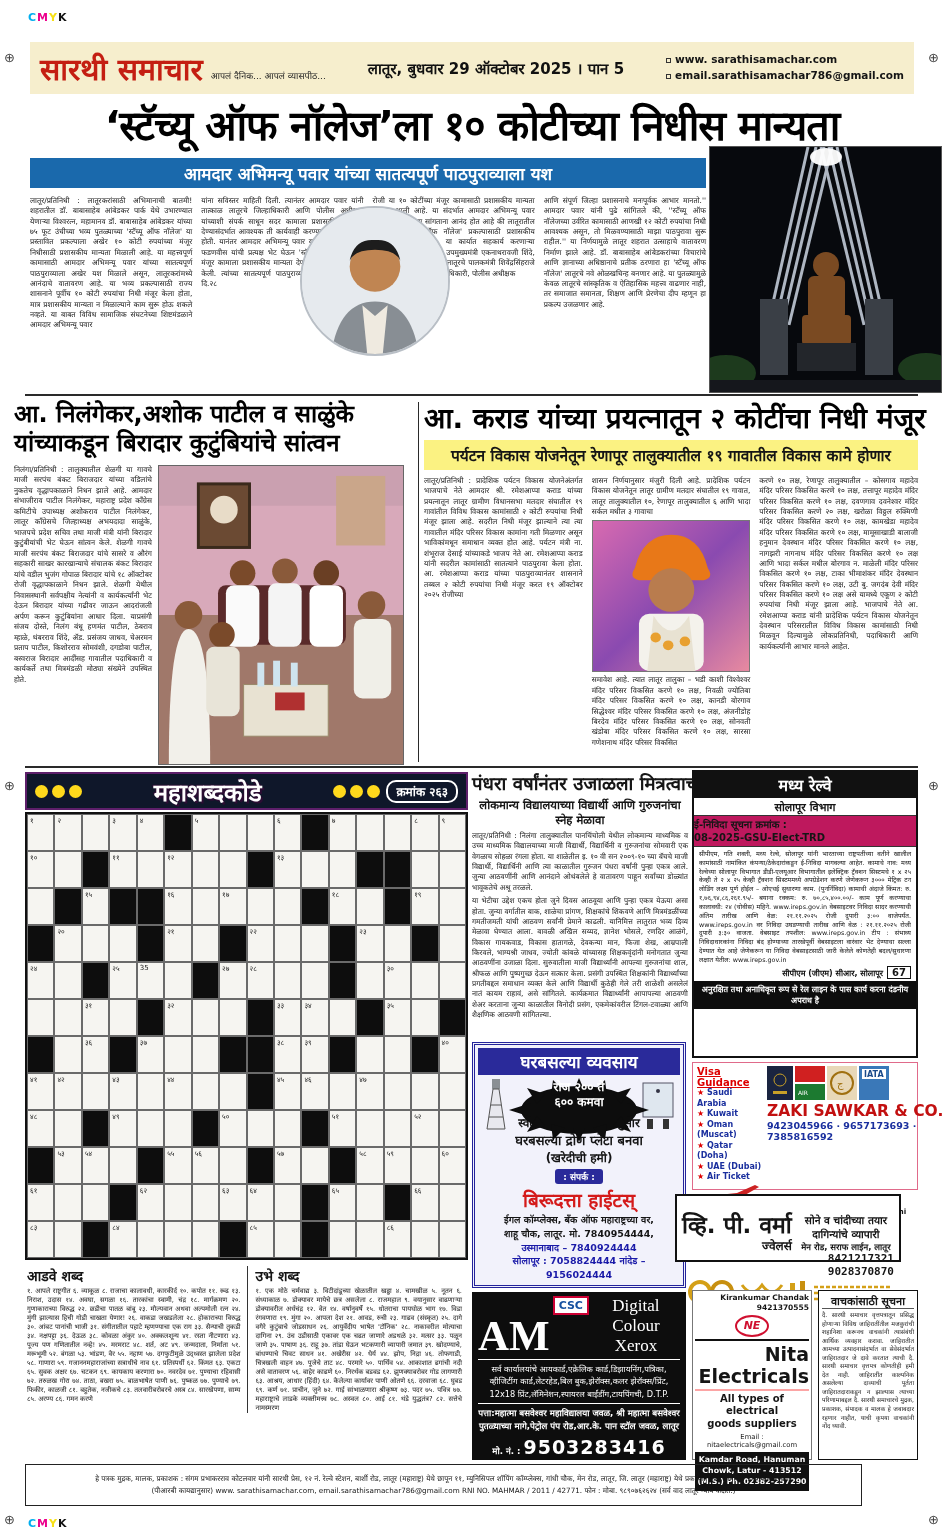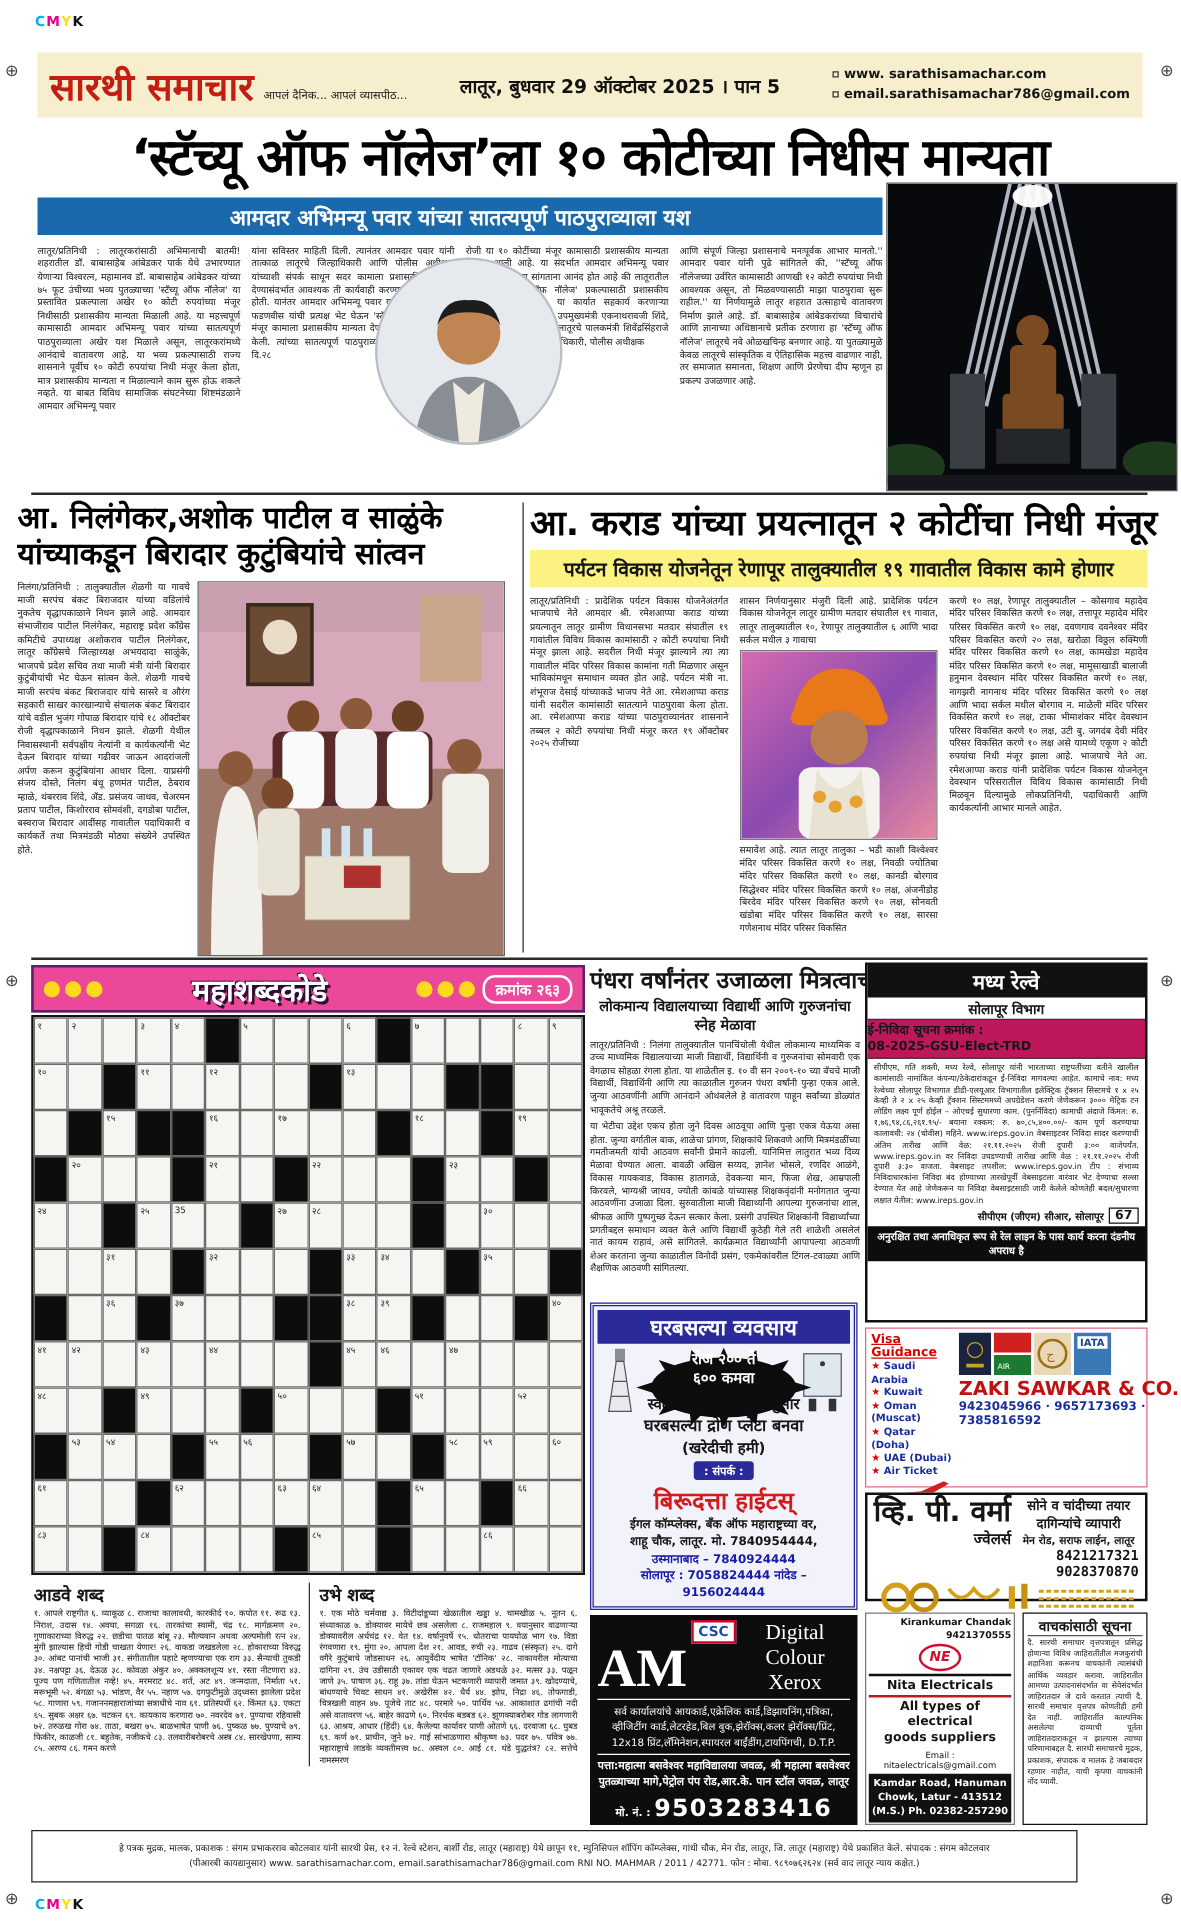--- a/index.html
+++ b/index.html
@@ -33,21 +33,21 @@
 .s2photo {flex:1; height:300px; border:1px solid #666; overflow:hidden;}
 
 .story3 {left:424px; top:398px; width:494px;}
 .story3 h2 {font-size:28px; font-weight:bold; color:#000; text-align:center; white-space:nowrap; margin-bottom:4px;}
 .yellowbar {background:#fbf282; font-size:15.5px; font-weight:bold; text-align:center; padding:4px 2px; margin-bottom:6px;}
 .s3cols {display:flex; gap:9px;}
 .s3cols .col {flex:1; font-size:7.4px; line-height:1.4; text-align:justify;}
 .karadphoto {width:100%; height:152px; border:1px solid #777; overflow:hidden; margin:3px 0;}
 
 .xword {left:25px; top:772px; width:443px;}
-.xhead {height:38px; background:#ec4899; border:2px solid #5d1f6a; display:flex; align-items:center; padding:0 8px; gap:6px;}
+.xhead {height:38px; background:#0f172a; border:2px solid #5d1f6a; display:flex; align-items:center; padding:0 8px; gap:6px;}
 .xdots {display:flex; gap:4px; align-items:center;}
 .xdot {width:13px; height:13px; border-radius:50%; background:#ffd91c;}
 .xtitle {flex:1; text-align:center; color:#fff; font-size:24px; font-weight:bold; text-shadow:2px 2px 0 #2c0d33, -1px -1px 0 #2c0d33;}
 .xnumlabel {border:2px solid #fff; color:#fff; font-size:12px; font-weight:bold; border-radius:10px; padding:1px 8px; white-space:nowrap;}
 .xgrid {display:grid; grid-template-columns:repeat(16,1fr); border:2px solid #111; background:#fff; margin-top:2px;}
 .xcell {height:37px; border:1px solid #6a6a6a; position:relative; background:#f6f5f1;}
 .xcell.xb {background:#0d0d0d;}
 .xnum {position:absolute; top:1px; left:2px; font-size:7px; color:#222;}
 .clues {display:flex; margin-top:6px;}
 .clue-col {width:50%; padding:0 6px 0 2px;}
@@ -94,32 +94,32 @@
 .zaki {left:692px; top:1062px; width:226px; height:128px; border:1.5px solid #e06a8a; background:#fff; padding:3px 4px; font-size:8px;}
 .zaki .vt {color:#d00; font-size:10px; font-weight:bold; text-decoration:underline;}
 .visa-item {color:#1a2f9e; font-weight:bold; font-size:8px; line-height:1.32;}
 .visa-item::before {content:"★ "; color:#d00;}
 .zaki .brand {color:#c21010; font-size:15.5px; font-weight:bold; white-space:nowrap;}
 .zaki .phones {color:#1a2f9e; font-size:9.5px; font-weight:bold;}
 .zaki .addr {font-size:7.3px; font-weight:bold;}
 .zaki .mail {font-size:7px; font-weight:bold;}
 .zk-imgs {display:flex; gap:2px; margin-bottom:2px;}
 
-.varma {left:692px; top:1194px; width:226px; height:87px; border:2px solid #111; background:#fff; padding:3px 5px;}
+.varma {left:675px; top:1194px; width:226px; height:68px; border:2px solid #111; background:#fff; padding:18px 5px;}
 .varma .top {display:flex; gap:6px;}
 .varma .brand {font-size:23px; font-weight:bold; line-height:1;}
 .varma .sub {font-size:12px; font-weight:bold; text-align:right;}
 .varma .d {font-size:10.5px; font-weight:bold; text-align:center; line-height:1.3;}
 .varma .a {font-size:8.5px; font-weight:bold; text-align:center;}
 .varma .p {font-size:11px; font-weight:bold; text-align:right; font-family:"DejaVu Sans Mono",monospace; line-height:1.2;}
 
 .nita {left:692px; top:1290px; width:120px; height:170px; border:1px solid #777; background:#fff; text-align:center; padding:2px;}
 .nita .own {font-size:7.5px; font-weight:bold; text-align:right; line-height:1.3;}
 .nita .logo {width:34px; height:22px; border:2px solid #d01030; border-radius:50%; color:#d01030; font-size:11px; font-weight:bold; font-style:italic; display:flex; align-items:center; justify-content:center; margin:2px auto;}
-.nita .brand {font-size:10px; font-weight:bold; border-top:2px solid #111; border-bottom:2px solid #b91c1c; margin:2px 0; padding:2px 0;}
+.nita .brand {font-size:19px; font-weight:bold; border-top:2px solid #111; border-bottom:2px solid #fca5a5; margin:2px 0; padding:2px 0;text-align:right;}
 .nita .d {font-size:10px; font-weight:bold; line-height:1.25;}
 .nita .em {font-size:6.8px; margin:3px 0;}
 .nita .ad {background:#111; color:#fff; font-size:7.8px; font-weight:bold; line-height:1.4; padding:3px 1px;}
 
 .rnote {left:818px; top:1290px; width:100px; height:170px; border:1.5px solid #111; background:#fff; padding:2px 3px;}
 .rnote h3 {font-size:11px; font-weight:bold; text-align:center; border-bottom:1px solid #555; margin-bottom:2px;}
 .rnote p {font-size:6.2px; line-height:1.38; text-align:justify;}
 
 .pfoot {left:25px; top:1464px; width:837px; height:42px; border:1.5px solid #222; display:flex; flex-direction:column; justify-content:center; gap:2px; padding:2px 8px;}
 .pfoot div {font-size:7.2px; text-align:center; line-height:1.4;}

